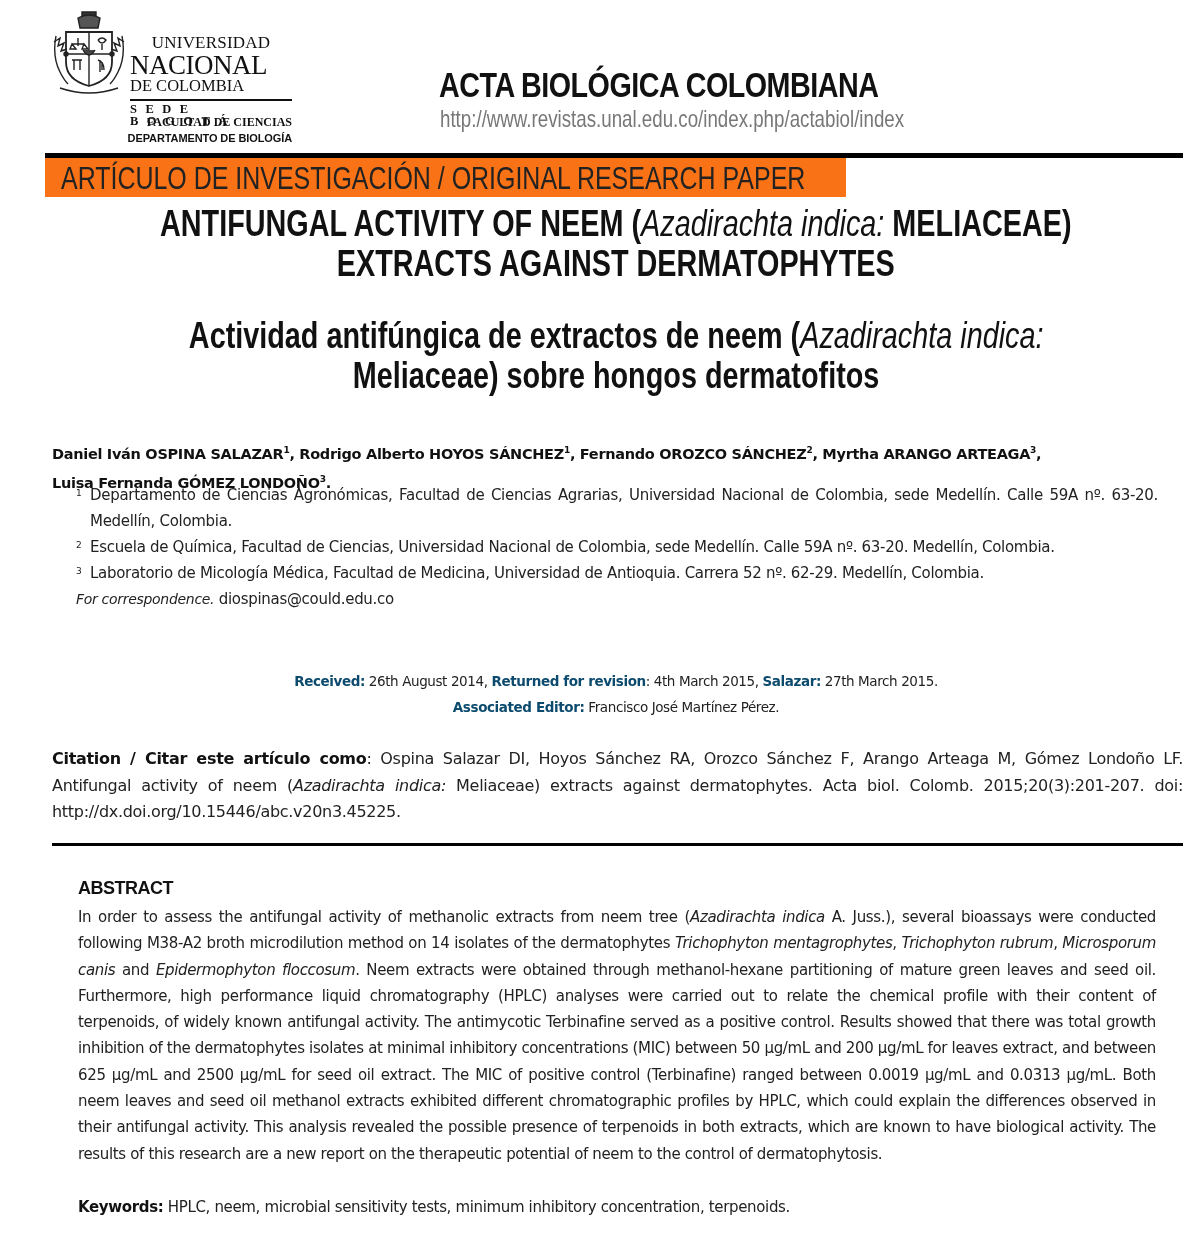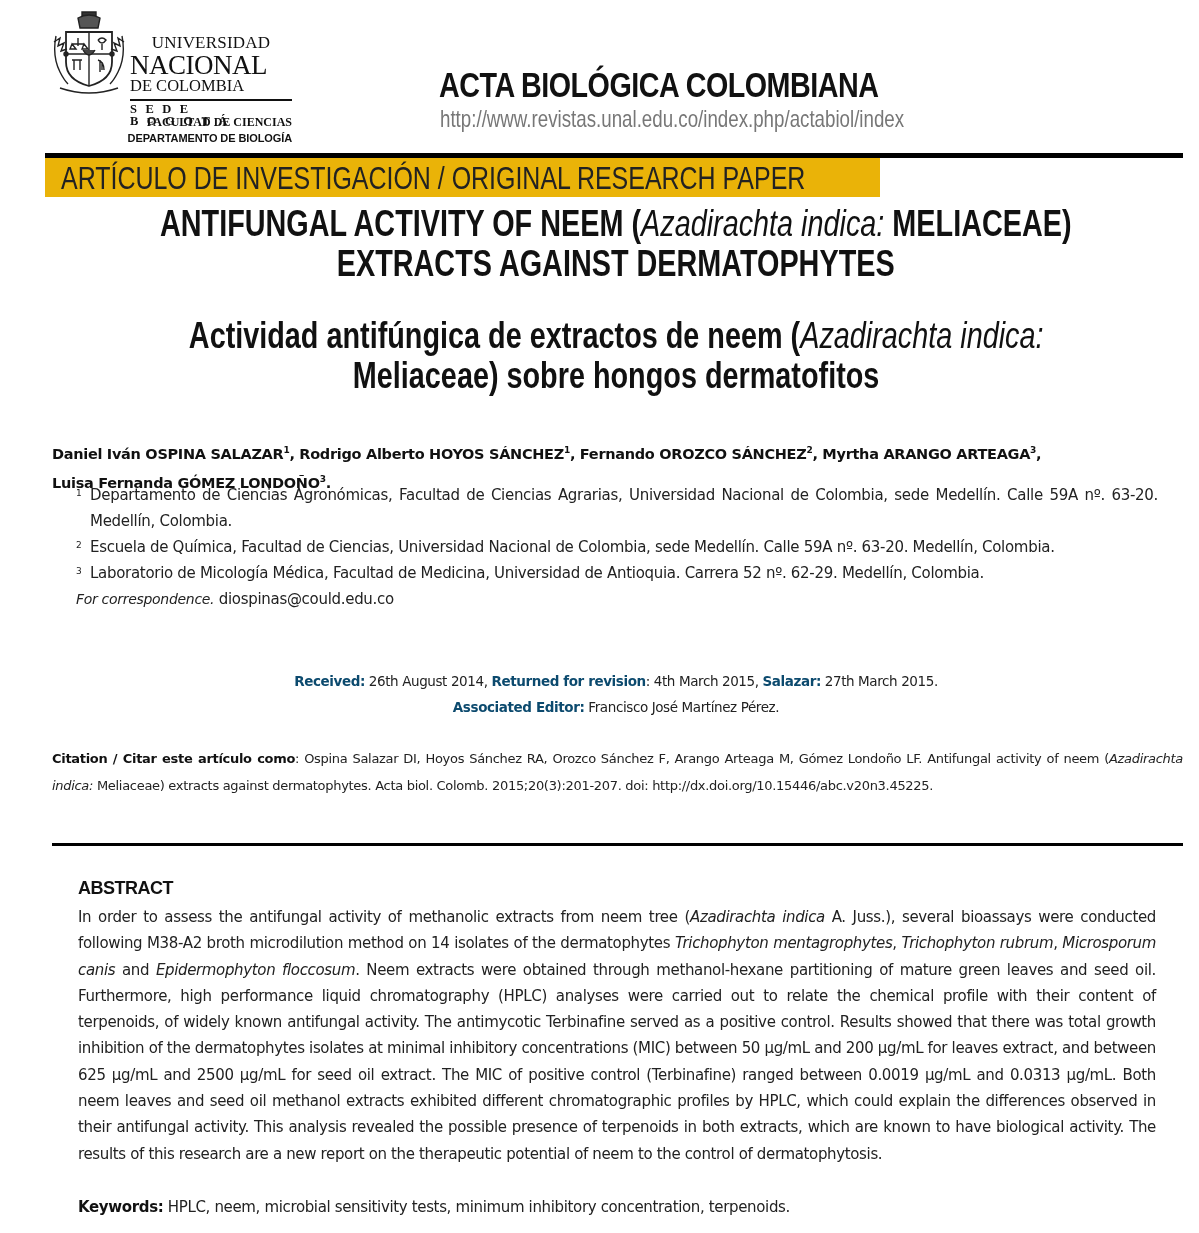--- a/index.html
+++ b/index.html
@@ -13,21 +13,21 @@
   .uni .l2 { font-size: 27px; letter-spacing: -0.5px; margin-top: 1px; }
   .uni .l3 { font-size: 16.5px; margin-top: -1px; }
   .uni .l4 { font-size: 12.5px; letter-spacing: 8.5px; font-weight: bold; margin-top: 4px; border-top: 2px solid #111; padding-top: 2px; width: 162px; }
   .fac { left: 145px; top: 115px; width: 147px; text-align: right; font-family: "Liberation Serif", serif; font-size: 12px; font-weight: bold; }
   .dept { left: 95px; top: 132px; width: 197px; text-align: right; font-family: "Liberation Sans", sans-serif; font-size: 11px; font-weight: bold; letter-spacing: -0.1px; }
 
   .journal { left: 439px; top: 65px; font-family: "Liberation Sans", sans-serif; font-weight: bold; font-size: 35px; letter-spacing: -0.6px; transform: scaleX(0.82); transform-origin: left top; white-space: nowrap; }
   .journal-url { left: 440px; top: 105px; font-family: "Liberation Sans", sans-serif; font-size: 24px; color: #777; transform: scaleX(0.78); transform-origin: left top; white-space: nowrap; }
 
   .rule-top { left: 45px; top: 153px; width: 1138px; height: 5px; background: #000; }
-  .type-band { left: 45px; top: 158px; width: 801px; height: 39px; background: #eab308; padding-left: 34px; }
+  .type-band { left: 45px; top: 158px; width: 801px; height: 39px; background: #f97316; }
   .type-band span { position: absolute; left: 16px; top: 2px; font-family: "Liberation Sans", sans-serif; font-size: 32px; color: #222; transform: scaleX(0.78); transform-origin: left top; white-space: nowrap; }
 
   
   .title-en, .title-es { left: 40px; width: 1152px; text-align: center; font-family: "Liberation Sans", sans-serif; font-weight: bold; color: #111; }
   .title-en { top: 204px; font-size: 36px; line-height: 40px; }
   .title-es { top: 316px; font-size: 36px; line-height: 40px; }
   .cond { display: inline-block; transform: scaleX(0.8); transform-origin: center top; white-space: nowrap; }
   .title-en i, .title-es i { font-weight: normal; font-style: italic; }
 
   
@@ -37,21 +37,21 @@
   .affil { position: relative; padding-left: 14px; text-align: justify; }
   .affil sup { position: absolute; left: 0; top: -2px; font-size: 9px; }
   .corr { font-style: normal; }
   .corr em { font-family: "DejaVu Sans", sans-serif; font-size: 14px; }
 
   
   .dates { left: 40px; width: 1152px; top: 668px; text-align: center; font-family: "DejaVu Sans", sans-serif; font-size: 13.5px; line-height: 26px; color: #222; letter-spacing: -0.4px; }
   .dates b { color: #0c4a6e; }
 
   
-  .citation { left: 52px; top: 746px; width: 1131px; font-family: "DejaVu Sans", sans-serif; font-size: 13px; line-height: 26.5px; text-align: justify; color: #222; letter-spacing: -0.3px; }
+  .citation { left: 52px; top: 746px; width: 1131px; font-family: "DejaVu Sans", sans-serif; font-size: 16px; line-height: 26.5px; text-align: justify; color: #222; letter-spacing: -0.3px; }
   .citation b { color: #111; }
 
   .rule-mid { left: 52px; top: 843px; width: 1131px; height: 3px; background: #000; }
 
   
   .abs-head { left: 78px; top: 878px; font-family: Liberation Sans, sans-serif; font-weight: bold; font-size: 18px; color: #111; letter-spacing: -0.5px; }
   .abs-body { left: 78px; top: 904px; width: 1078px; font-family: "DejaVu Sans", sans-serif; font-size: 15px; line-height: 26.3px; text-align: justify; color: #222; letter-spacing: -0.35px; }
   .keywords { left: 78px; top: 1194px; width: 1078px; font-family: "DejaVu Sans", sans-serif; font-size: 15px; line-height: 26px; color: #222; letter-spacing: -0.35px; }
   .keywords b { color: #111; }
 </style>

